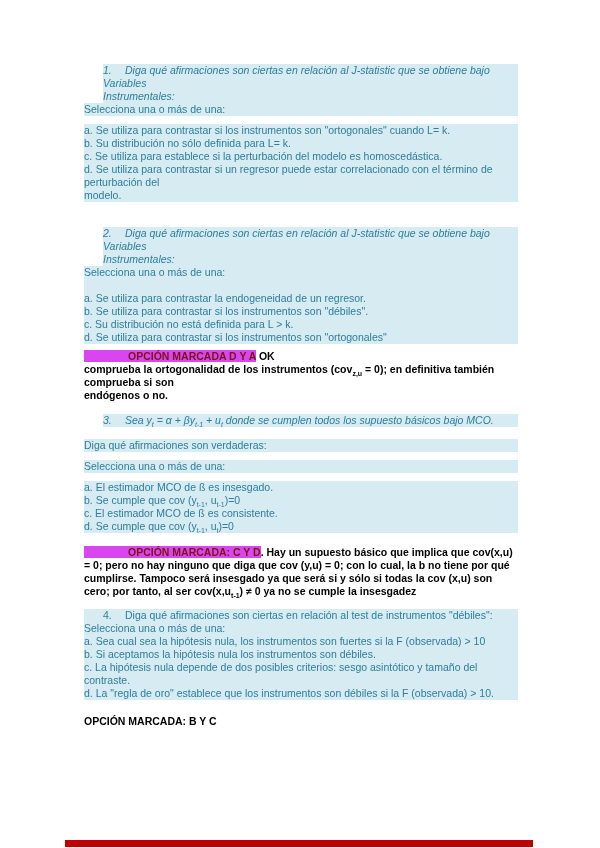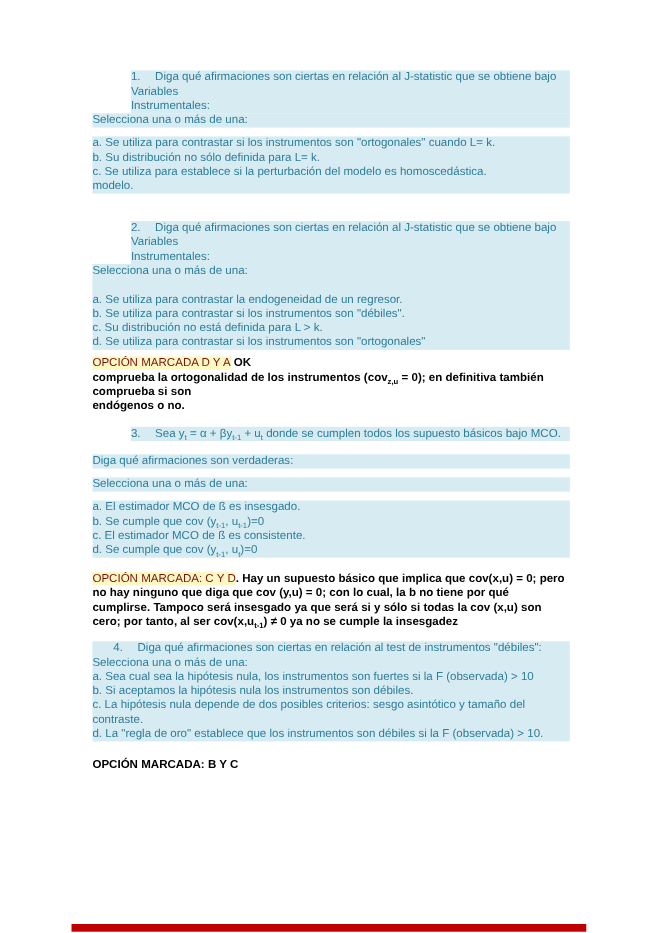--- a/index.html
+++ b/index.html
@@ -2,49 +2,50 @@
 <html><head>
 <meta charset="utf-8">
 <style>
   html, body { margin:0; padding:0; }
   body {
     width:600px; height:848px; background:#ffffff; position:relative; overflow:hidden;
     font-family:"Liberation Sans", sans-serif; font-size:10.5px; line-height:13px; color:#000;
   }
   .page { position:absolute; left:84px; top:64px; width:434px; }
   .hl { background:#d6ebf2; color:#2e7d99; }
-  .indent { margin-left:35px; }
+  .indent { margin-left:19px;font-style:italic; }
   .line { min-height:13px; }
   .num { display:inline-block; width:22px; }
   .cont { }
   .t19 { padding-left:19px; }
   .gap8 { height:8px; } .gap6 { height:6px; }
   .gap11 { height:11px; } .gap12 { height:12px; } .gap13 { height:13px; } .gap15 { height:15px; }
   .marked { font-weight:bold; color:#000; }
-  .redhl { background:#fef9c3; color:#7a1414; font-weight:normal; }
+  .redhl { background:#d946ef; color:#7a1414; font-weight:bold;padding-left:44px; }
   .bold-exp { font-weight:bold; color:#000; }
   sub { font-size:7px; line-height:0; }
   .bottom-bar { position:absolute; left:65px; top:840px; width:468px; height:7px; background:#c00000; }
 </style>
 </head>
 <body>
 
 <div class="page">
 
   <div>
     <div class="hl indent">
       <div class="line"><span class="num">1.</span><span>Diga qué afirmaciones son ciertas en relación al J-statistic que se obtiene bajo Variables</span></div>
       <div class="line cont">Instrumentales:</div>
     </div>
     <div class="hl line">Selecciona una o más de una:</div>
     <div class="gap8"></div>
     <div class="hl">
       <div class="line">a. Se utiliza para contrastar si los instrumentos son "ortogonales" cuando L= k.</div>
       <div class="line">b. Su distribución no sólo definida para L= k.</div>
       <div class="line">c. Se utiliza para establece si la perturbación del modelo es homoscedástica.</div>
+      <div class="line">d. Se utiliza para contrastar si un regresor puede estar correlacionado con el término de perturbación del</div>
       <div class="line">modelo.</div>
     </div>
     <div class="gap12"></div>
   </div>
 
   <div class="gap13"></div>
 
   <div>
     <div class="hl indent">
       <div class="line"><span class="num">2.</span><span>Diga qué afirmaciones son ciertas en relación al J-statistic que se obtiene bajo Variables</span></div>

